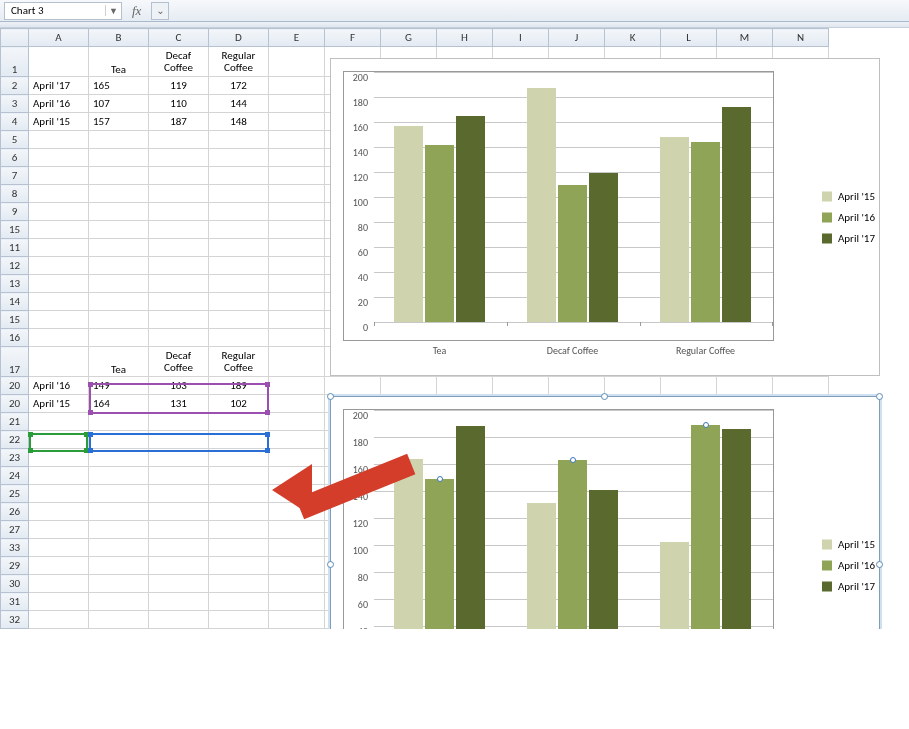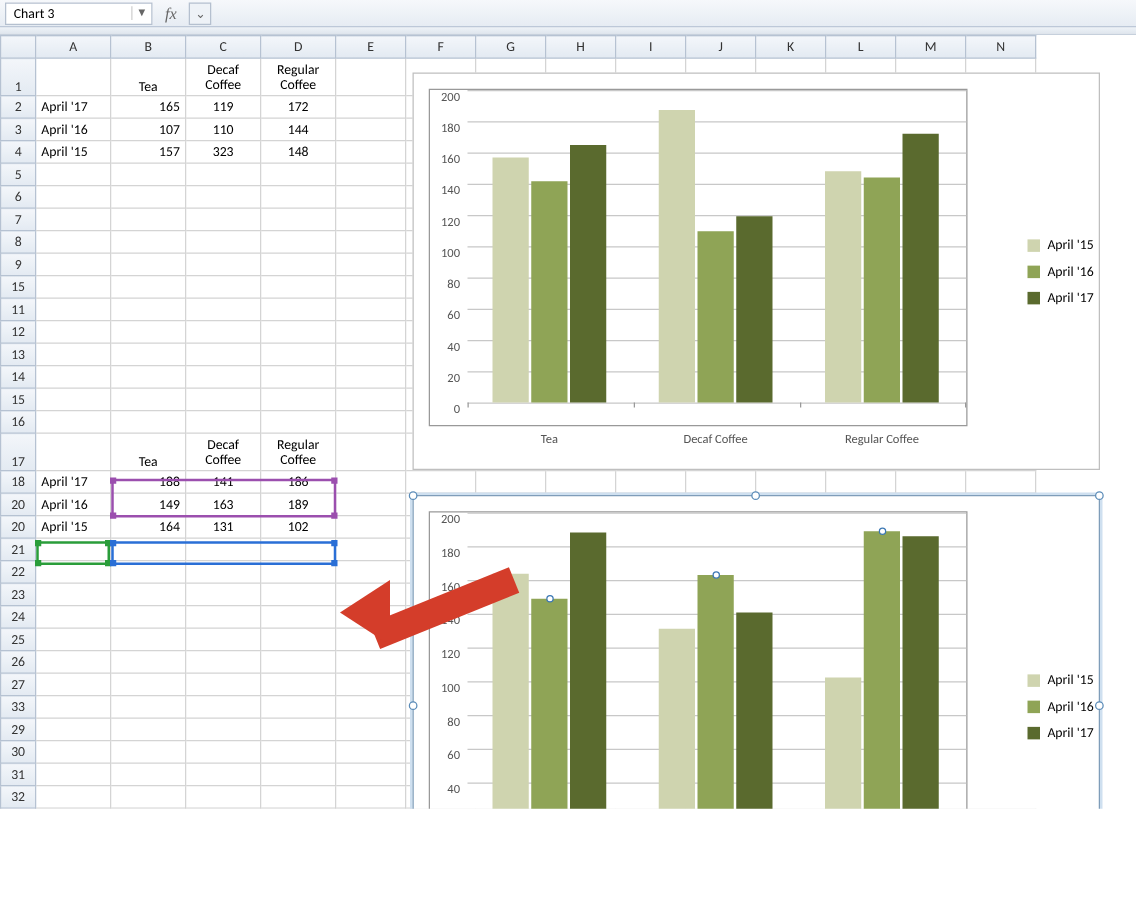--- a/index.html
+++ b/index.html
@@ -12,21 +12,21 @@
 .fbar { flex: 1; height: 18px; background: #fff; border: 1px solid #b5c0cf; padding-left: 4px; font-size: 11px; display: flex; align-items: center; }
 .fbar-exp { width: 18px; height: 18px; border: 1px solid #b5c0cf; background: #eef2f7; display: flex; align-items: center; justify-content: center; font-size: 10px; color: #666; }
 .ruler { height: 6px; background: linear-gradient(#eef2f7,#dfe6ee); border-bottom: 1px solid #c6d0dc; }
 .sheet { position: relative; }
 .grid { border-collapse: collapse; table-layout: fixed; }
 .grid th, .grid td { border: 1px solid #d4d4d4; height: 18px; font-size: 11px; padding: 0 4px; background: #fff; }
 .grid th.ch { background: linear-gradient(#f3f6fa,#e3eaf2); text-align: center; font-weight: normal; color: #333; border-color: #b6c2d2; }
 .grid th.rh { background: linear-gradient(#f3f6fa,#e3eaf2); text-align: center; font-weight: normal; color: #333; border-color: #b6c2d2; width: 28px; }
 .grid th.corner { background: linear-gradient(#f3f6fa,#e3eaf2); border-color: #b6c2d2; width: 28px; }
 .grid .txt { text-align: left; }
-.grid .num { text-align: right; }
+.grid .num { text-align: left; }
 .grid .ctr { text-align: center; }
 .grid .wrap { white-space: normal; line-height: 12px; padding-top: 2px; padding-bottom: 2px; }
 .colA { width: 60px; } .colB { width: 60px; } .colC { width: 60px; } .colD { width: 60px; }
 .colE,.colF,.colG,.colH,.colI,.colJ,.colK,.colL,.colM,.colN { width: 56px; }
 .row-tall td, .row-tall th { height: 30px; vertical-align: bottom; }
 .chart-overlay { position: absolute; background: #fff; border: 1px solid #bfbfbf; }
 .chart1 { left: 330px; top: 30px; width: 550px; height: 318px; }
 .chart2 { left: 330px; top: 368px; width: 550px; height: 338px; border: 1px solid #7f9db9; box-shadow: 0 0 0 2px #cfe0f0; }
 .chart-inner { position: absolute; left: 12px; top: 12px; right: 105px; bottom: 34px; border: 1px solid #999; }
 .legend { position: absolute; right: 4px; top: 50%; transform: translateY(-50%); font-size: 11px; }
@@ -157,21 +157,21 @@
           <td></td>
           <td></td>
           <td></td>
           <td></td>
           <td></td>
         </tr>
   <tr>
           <th class="rh">4</th>
           <td class="txt">April '15</td>
           <td class="num">157</td>
-          <td class="ctr">323</td>
+          <td class="ctr">187</td>
           <td class="ctr">148</td>
           <td></td>
           <td></td>
           <td></td>
           <td></td>
           <td></td>
           <td></td>
           <td></td>
           <td></td>
           <td></td>
@@ -391,37 +391,20 @@
           <td></td>
           <td></td>
           <td></td>
           <td></td>
           <td></td>
           <td></td>
           <td></td>
           <td></td>
           <td></td>
   </tr>
-  <tr>
-          <th class="rh">18</th>
-          <td class="txt">April '17</td>
-          <td class="num">188</td>
-          <td class="ctr">141</td>
-          <td class="ctr">186</td>
-          <td></td>
-          <td></td>
-          <td></td>
-          <td></td>
-          <td></td>
-          <td></td>
-          <td></td>
-          <td></td>
-          <td></td>
-          <td></td>
-        </tr>
   <tr>
           <th class="rh">20</th>
           <td class="txt">April '16</td>
           <td class="num">149</td>
           <td class="ctr">163</td>
           <td class="ctr">189</td>
           <td></td>
           <td></td>
           <td></td>
           <td></td>

